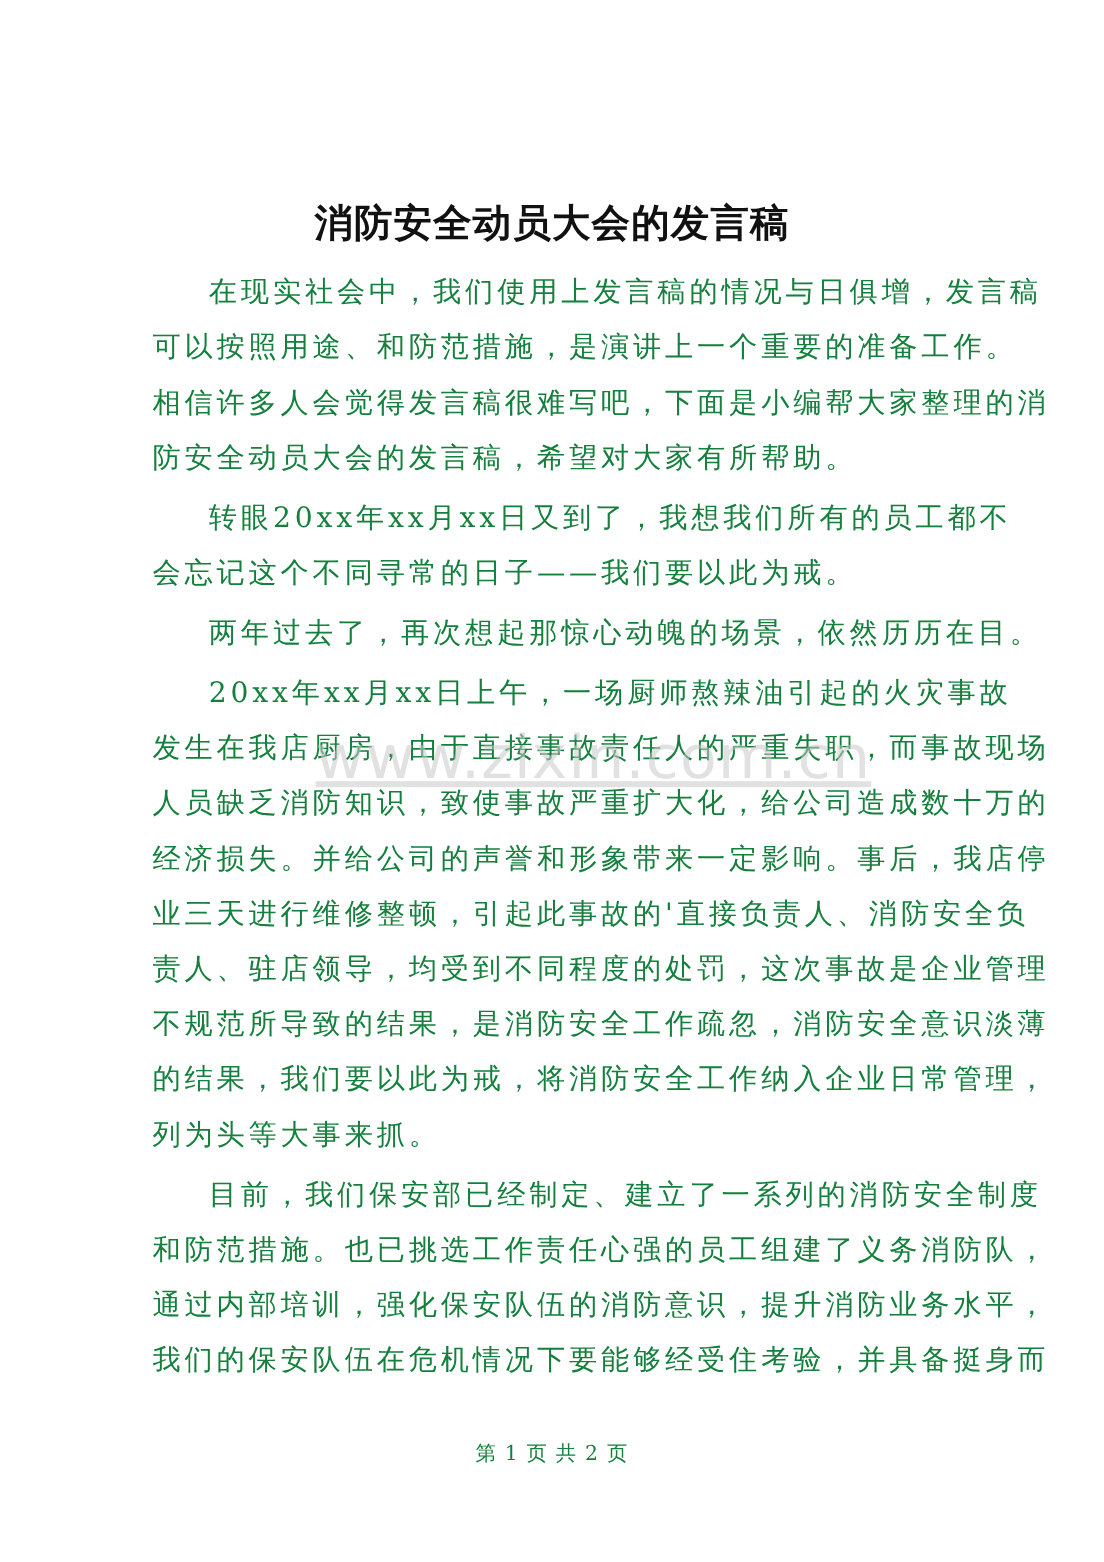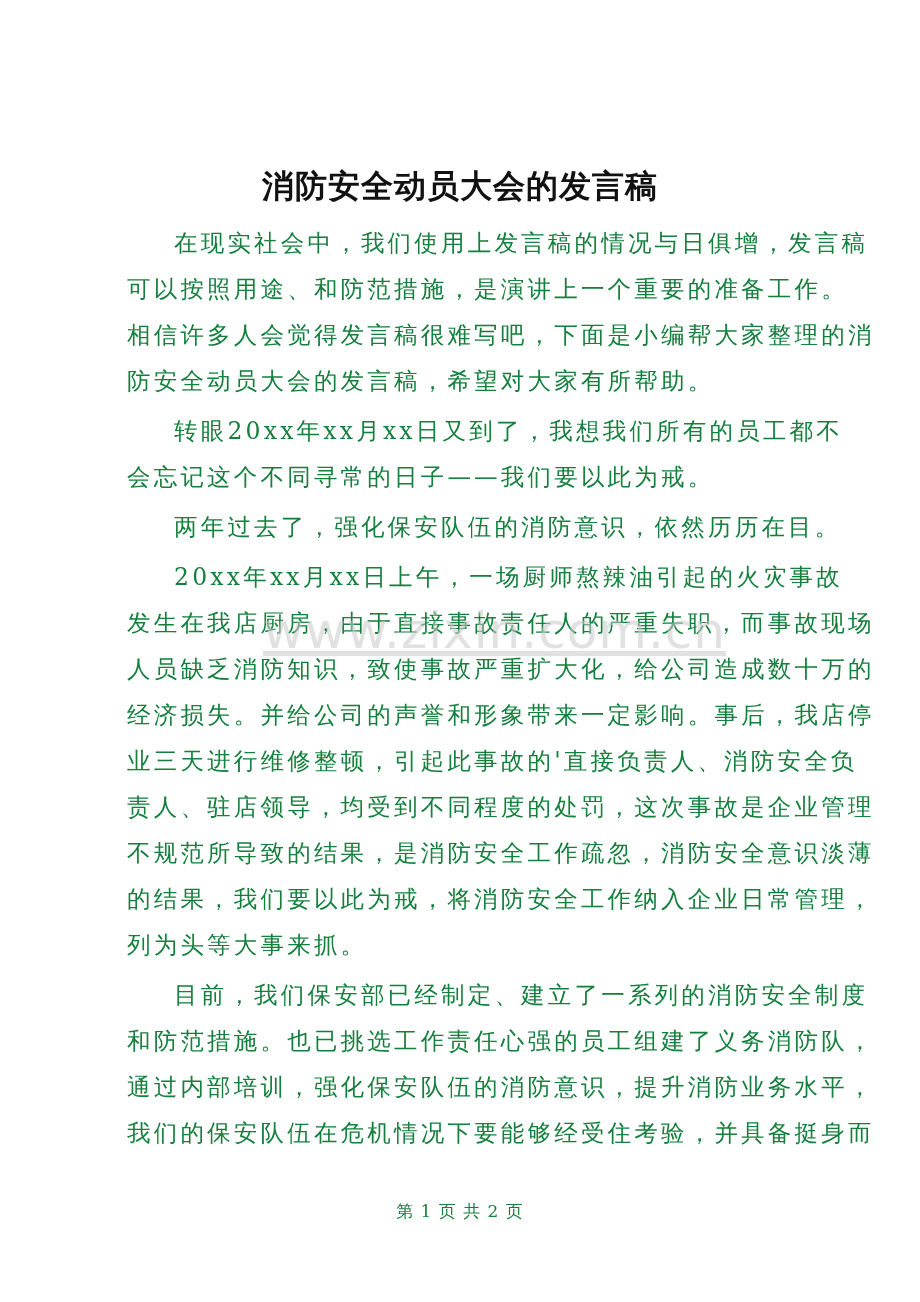--- a/index.html
+++ b/index.html
@@ -29,21 +29,21 @@
       <span class="line">在现实社会中，我们使用上发言稿的情况与日俱增，发言稿</span>
       <span class="line" style="text-indent:0">可以按照用途、和防范措施，是演讲上一个重要的准备工作。</span>
       <span class="line" style="text-indent:0">相信许多人会觉得发言稿很难写吧，下面是小编帮大家整理的消</span>
       <span class="line" style="text-indent:0">防安全动员大会的发言稿，希望对大家有所帮助。</span>
     </p>
     <p class="para">
       <span class="line">转眼20xx年xx月xx日又到了，我想我们所有的员工都不</span>
       <span class="line" style="text-indent:0">会忘记这个不同寻常的日子——我们要以此为戒。</span>
     </p>
     <p class="para">
-      <span class="line">两年过去了，强化保安队伍的消防意识，依然历历在目。</span>
+      <span class="line">两年过去了，再次想起那惊心动魄的场景，依然历历在目。</span>
     </p>
     <p class="para">
       <span class="line">20xx年xx月xx日上午，一场厨师熬辣油引起的火灾事故</span>
       <span class="line" style="text-indent:0">发生在我店厨房，由于直接事故责任人的严重失职，而事故现场</span>
       <span class="line" style="text-indent:0">人员缺乏消防知识，致使事故严重扩大化，给公司造成数十万的</span>
       <span class="line" style="text-indent:0">经济损失。并给公司的声誉和形象带来一定影响。事后，我店停</span>
       <span class="line" style="text-indent:0">业三天进行维修整顿，引起此事故的'直接负责人、消防安全负</span>
       <span class="line" style="text-indent:0">责人、驻店领导，均受到不同程度的处罚，这次事故是企业管理</span>
       <span class="line" style="text-indent:0">不规范所导致的结果，是消防安全工作疏忽，消防安全意识淡薄</span>
       <span class="line" style="text-indent:0">的结果，我们要以此为戒，将消防安全工作纳入企业日常管理，</span>

